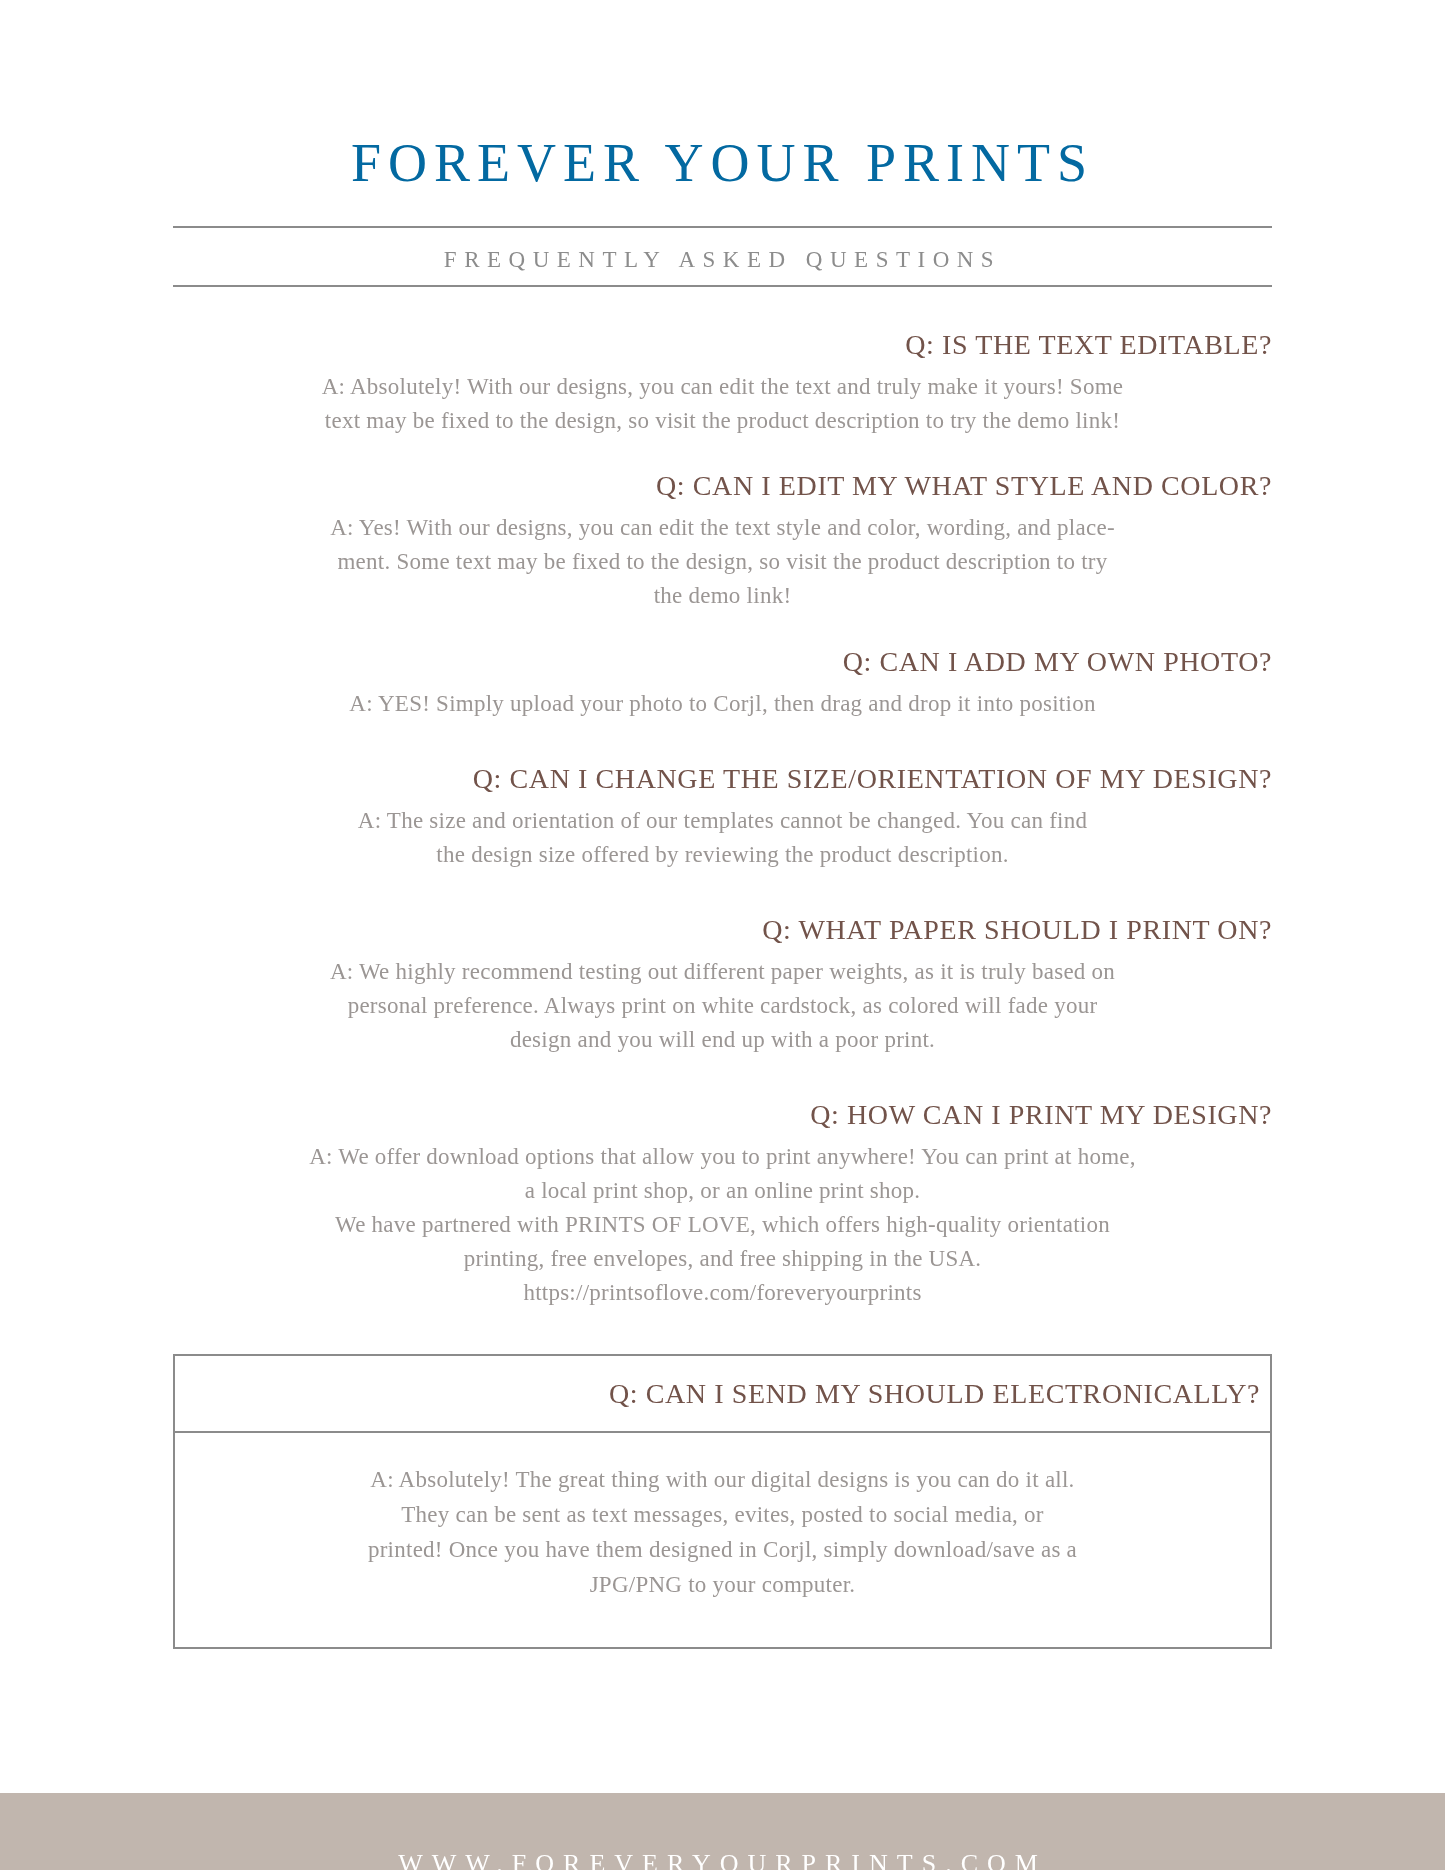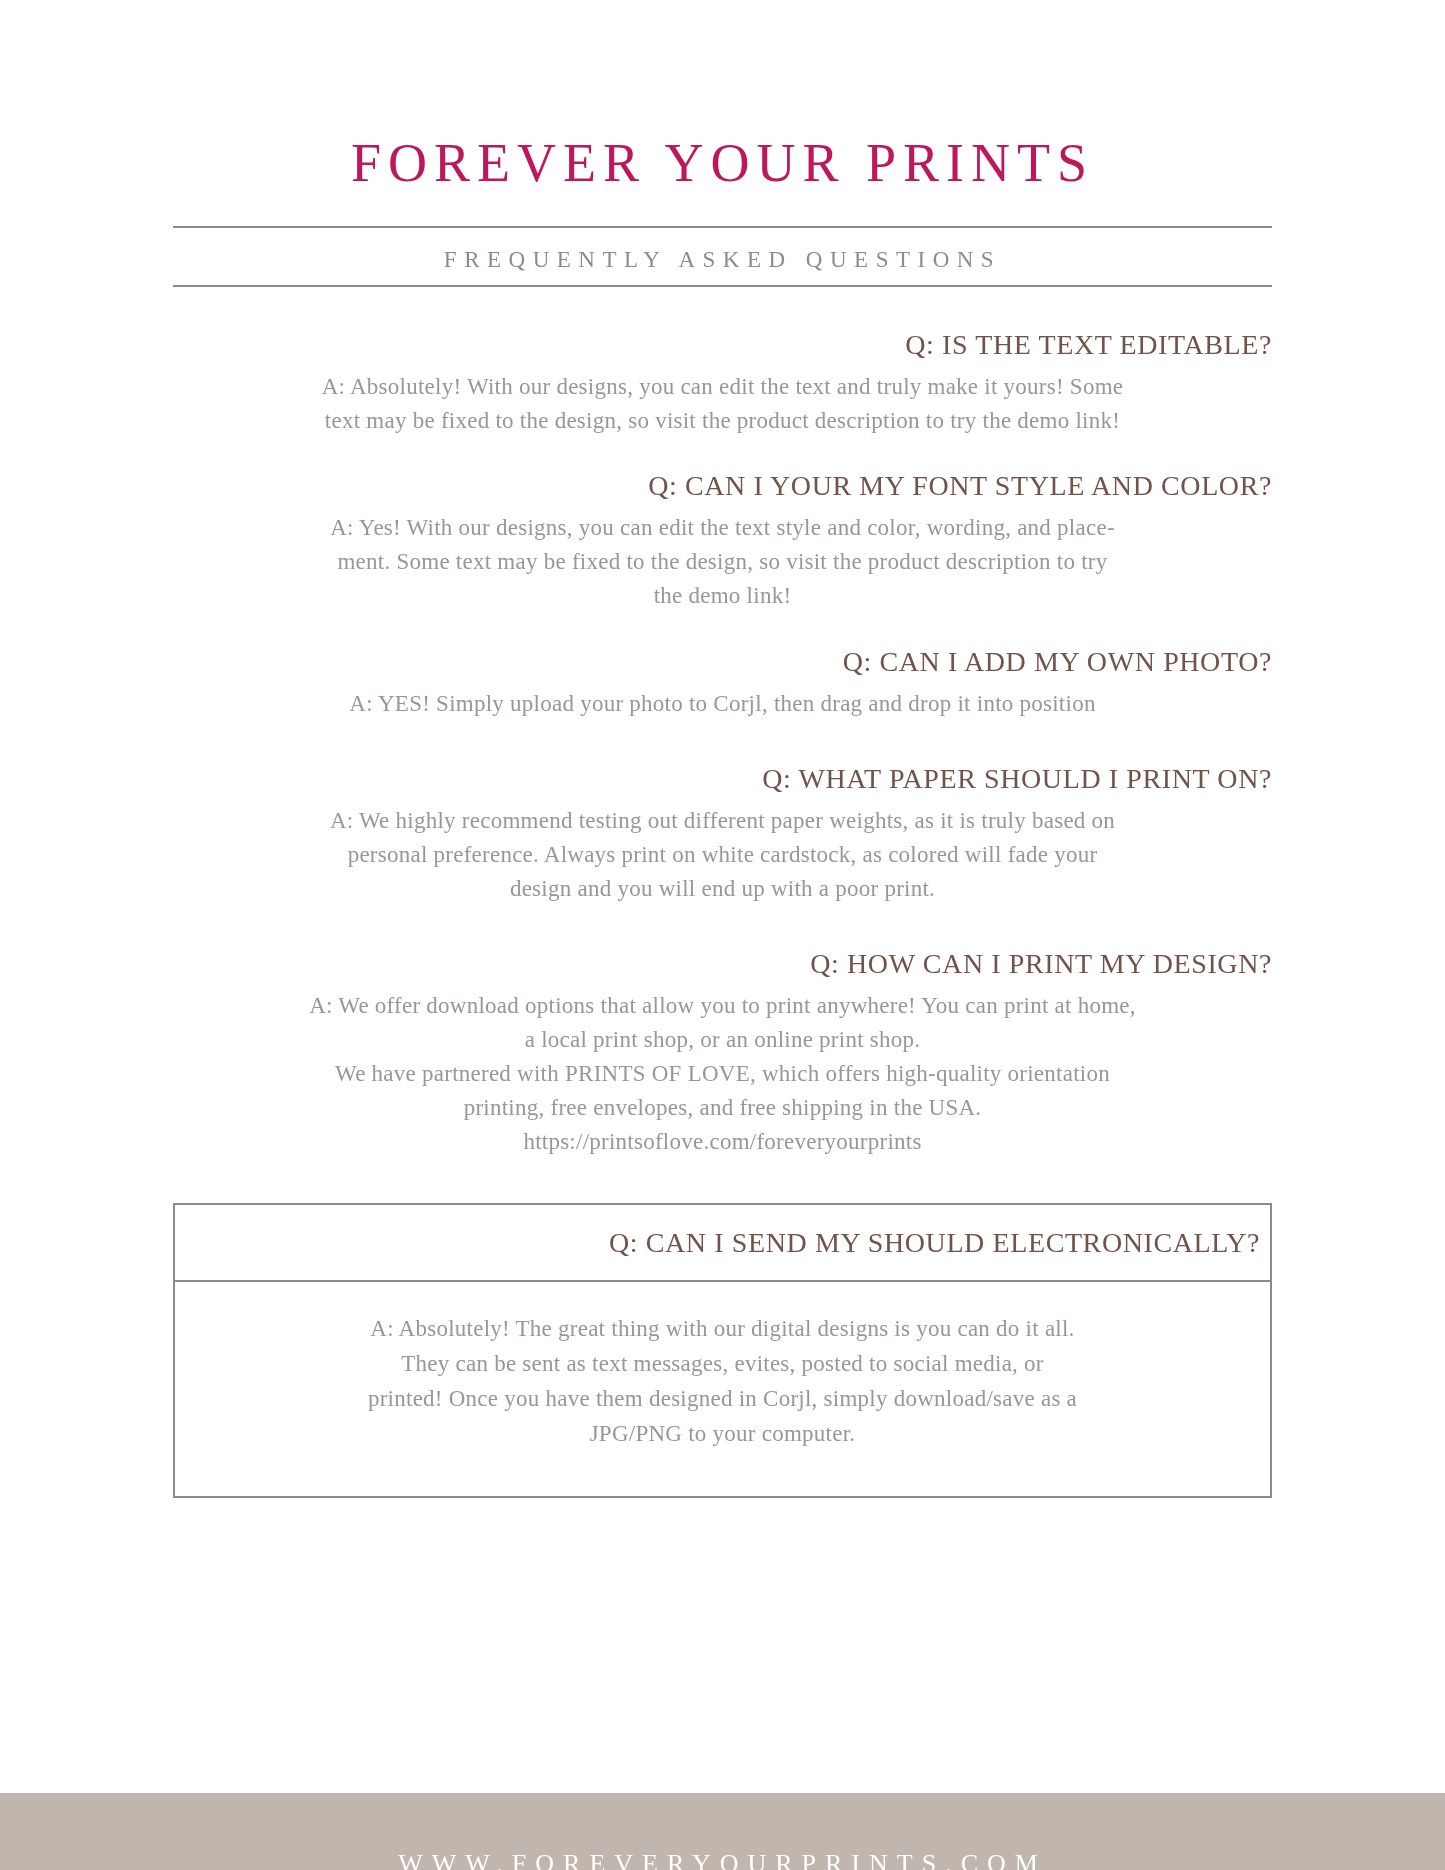--- a/index.html
+++ b/index.html
@@ -24,21 +24,21 @@
   }
 
   .content {
     width: 1445px;
     padding: 0 173px;
   }
 
   
   .brand-title {
     text-align: center;
-    color: #be185d;
+    color: #0369a1;
     font-family: "Liberation Serif", serif;
     font-size: 54px;
     letter-spacing: 7px;
     font-weight: 400;
     line-height: 1;
     padding-top: 100px;
     white-space: nowrap;
   }
 
   
@@ -151,35 +151,42 @@
 
       <div class="faq-item">
         <div class="faq-q">Q: IS THE TEXT EDITABLE?</div>
         <div class="faq-a">
           <span class="line">A: Absolutely! With our designs, you can edit the text and truly make it yours! Some</span>
           <span class="line">text may be fixed to the design, so visit the product description to try the demo link!</span>
         </div>
       </div>
 
       <div class="faq-item">
-        <div class="faq-q">Q: CAN I YOUR MY FONT STYLE AND COLOR?</div>
+        <div class="faq-q">Q: CAN I EDIT MY WHAT STYLE AND COLOR?</div>
         <div class="faq-a">
           <span class="line">A: Yes! With our designs, you can edit the text style and color, wording, and place-</span>
           <span class="line">ment. Some text may be fixed to the design, so visit the product description to try</span>
           <span class="line">the demo link!</span>
         </div>
       </div>
 
       <div class="faq-item gap-lg">
         <div class="faq-q">Q: CAN I ADD MY OWN PHOTO?</div>
         <div class="faq-a">
           <span class="line">A: YES! Simply upload your photo to Corjl, then drag and drop it into position</span>
         </div>
       </div>
 
+      <div class="faq-item gap-lg">
+        <div class="faq-q">Q: CAN I CHANGE THE SIZE/ORIENTATION OF MY DESIGN?</div>
+        <div class="faq-a">
+          <span class="line">A: The size and orientation of our templates cannot be changed. You can find</span>
+          <span class="line">the design size offered by reviewing the product description.</span>
+        </div>
+      </div>
 
       <div class="faq-item gap-lg">
         <div class="faq-q">Q: WHAT PAPER SHOULD I PRINT ON?</div>
         <div class="faq-a">
           <span class="line">A: We highly recommend testing out different paper weights, as it is truly based on</span>
           <span class="line">personal preference. Always print on white cardstock, as colored will fade your</span>
           <span class="line">design and you will end up with a poor print.</span>
         </div>
       </div>
 

